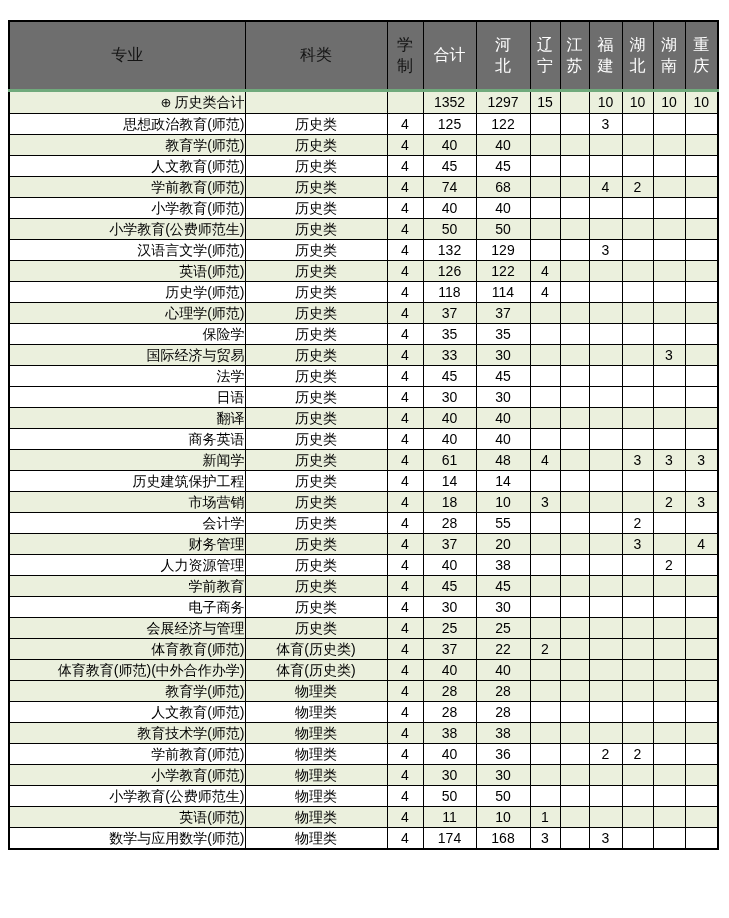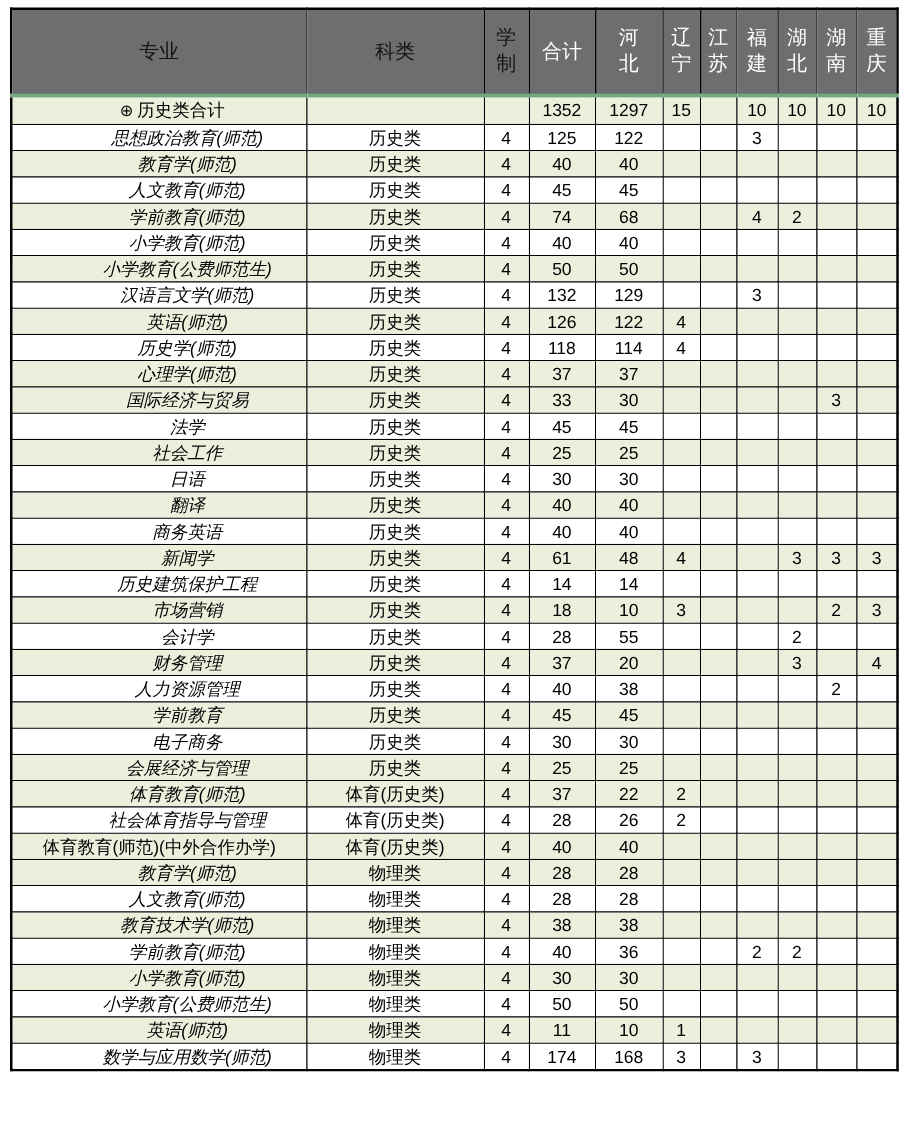--- a/index.html
+++ b/index.html
@@ -1,40 +1,40 @@
 <!DOCTYPE html>
 <html style="--header-bg: #6e6e6e; --stripe-bg: #ebf0dd; --divider-green: #70aa7c; --marker-green: #3f9b3f;"><head>
 <meta charset="utf-8">
 <style>
   html,body{margin:0;padding:0;}
   body{
     width:729px;height:918px;background:#ffffff;position:relative;overflow:hidden;
     font-family:"Liberation Sans","DejaVu Sans",sans-serif;
     -webkit-font-smoothing:none;
   }
-  .table-wrap{position:absolute;left:8px;top:6px;}
+  .table-wrap{position:absolute;left:8px;top:20px;}
   table{border-collapse:collapse;table-layout:fixed;border:2px solid #000;}
   th,td{border:1px solid #000;overflow:hidden;white-space:nowrap;box-sizing:border-box;}
   thead th{
     background:var(--header-bg,#6e6e6e);
     height:69px;vertical-align:middle;text-align:center;
     font-size:16px;font-weight:normal;padding:0;
   }
   thead th{border-bottom:3px solid var(--divider-green,#70aa7c);}
   thead th.hdr-dark{color:#141414;}
   thead th.hdr-light{color:#ffffff;}
   thead th .stacked{white-space:pre-line;line-height:1.35;display:block;}
   tbody td{
     height:20px;font-size:14px;line-height:20px;text-align:center;
     padding:0;color:#000;position:relative;background:#ffffff;
   }
   tbody tr.shaded td{background:var(--stripe-bg,#ebf0dd);}
-  td.major-cell{text-align:center;}
+  td.major-cell{text-align:right;}
   td.ind-group{padding-left:21px;}
-  td.ind-normal{padding-left:45px;font-style:italic;}
+  td.ind-normal{padding-left:45px;}
   td.ind-wide{}
   .expand-icon{display:inline-block;margin-right:3px;font-size:13px;}
   .corner-marker{
     position:absolute;top:0;left:0;width:0;height:0;
     border-top:6px solid var(--marker-green,#3f9b3f);
     border-right:6px solid transparent;
   }
 </style>
 </head>
 <body>
@@ -230,20 +230,33 @@
           <td>4</td>
           <td>37</td>
           <td>37</td>
           <td></td>
           <td></td>
           <td></td>
           <td></td>
           <td></td>
           <td></td>
         </tr>
+        <tr class="">
+          <td class="major-cell ind-normal"><span>保险学</span></td>
+          <td>历史类</td>
+          <td>4</td>
+          <td>35</td>
+          <td>35</td>
+          <td></td>
+          <td></td>
+          <td></td>
+          <td></td>
+          <td></td>
+          <td></td>
+        </tr>
         <tr class="shaded">
           <td class="major-cell ind-normal"><span>国际经济与贸易</span></td>
           <td>历史类</td>
           <td>4</td>
           <td>33</td>
           <td>30</td>
           <td></td>
           <td></td>
           <td></td>
           <td></td>
@@ -256,208 +269,182 @@
           <td>4</td>
           <td>45</td>
           <td>45</td>
           <td></td>
           <td></td>
           <td></td>
           <td></td>
           <td></td>
           <td></td>
         </tr>
-        <tr class="shaded">
-          <td class="major-cell ind-normal"><span>社会工作</span></td>
+        <tr class="">
+          <td class="major-cell ind-normal"><span>日语</span></td>
+          <td>历史类</td>
+          <td>4</td>
+          <td>30</td>
+          <td>30</td>
+          <td></td>
+          <td></td>
+          <td></td>
+          <td></td>
+          <td></td>
+          <td></td>
+        </tr>
+        <tr class="shaded">
+          <td class="major-cell ind-normal"><span>翻译</span></td>
+          <td>历史类</td>
+          <td>4</td>
+          <td>40</td>
+          <td>40</td>
+          <td></td>
+          <td></td>
+          <td></td>
+          <td></td>
+          <td></td>
+          <td></td>
+        </tr>
+        <tr class="">
+          <td class="major-cell ind-normal"><span>商务英语</span></td>
+          <td>历史类</td>
+          <td>4</td>
+          <td>40</td>
+          <td>40</td>
+          <td></td>
+          <td></td>
+          <td></td>
+          <td></td>
+          <td></td>
+          <td></td>
+        </tr>
+        <tr class="shaded">
+          <td class="major-cell ind-normal"><span>新闻学</span></td>
+          <td>历史类</td>
+          <td>4</td>
+          <td>61</td>
+          <td>48</td>
+          <td>4</td>
+          <td></td>
+          <td></td>
+          <td>3</td>
+          <td>3</td>
+          <td>3</td>
+        </tr>
+        <tr class="">
+          <td class="major-cell ind-normal"><span>历史建筑保护工程</span></td>
+          <td>历史类</td>
+          <td>4</td>
+          <td>14</td>
+          <td>14</td>
+          <td></td>
+          <td></td>
+          <td></td>
+          <td></td>
+          <td></td>
+          <td></td>
+        </tr>
+        <tr class="shaded">
+          <td class="major-cell ind-normal"><span>市场营销</span></td>
+          <td>历史类</td>
+          <td>4</td>
+          <td>18</td>
+          <td>10</td>
+          <td>3</td>
+          <td></td>
+          <td></td>
+          <td></td>
+          <td>2</td>
+          <td>3</td>
+        </tr>
+        <tr class="">
+          <td class="major-cell ind-normal"><span>会计学</span></td>
+          <td>历史类</td>
+          <td>4</td>
+          <td>28</td>
+          <td>55</td>
+          <td></td>
+          <td></td>
+          <td></td>
+          <td>2</td>
+          <td></td>
+          <td></td>
+        </tr>
+        <tr class="shaded">
+          <td class="major-cell ind-normal"><span>财务管理</span></td>
+          <td>历史类</td>
+          <td>4</td>
+          <td>37</td>
+          <td>20</td>
+          <td></td>
+          <td></td>
+          <td></td>
+          <td>3</td>
+          <td></td>
+          <td>4</td>
+        </tr>
+        <tr class="">
+          <td class="major-cell ind-normal"><span>人力资源管理</span></td>
+          <td>历史类</td>
+          <td>4</td>
+          <td>40</td>
+          <td>38</td>
+          <td></td>
+          <td></td>
+          <td></td>
+          <td></td>
+          <td>2</td>
+          <td></td>
+        </tr>
+        <tr class="shaded">
+          <td class="major-cell ind-normal"><span>学前教育</span></td>
+          <td>历史类</td>
+          <td>4</td>
+          <td>45</td>
+          <td>45</td>
+          <td></td>
+          <td></td>
+          <td></td>
+          <td></td>
+          <td></td>
+          <td></td>
+        </tr>
+        <tr class="">
+          <td class="major-cell ind-normal"><span>电子商务</span></td>
+          <td>历史类</td>
+          <td>4</td>
+          <td>30</td>
+          <td>30</td>
+          <td></td>
+          <td></td>
+          <td></td>
+          <td></td>
+          <td></td>
+          <td></td>
+        </tr>
+        <tr class="shaded">
+          <td class="major-cell ind-normal"><span>会展经济与管理</span></td>
           <td>历史类</td>
           <td>4</td>
           <td>25</td>
           <td>25</td>
           <td></td>
           <td></td>
           <td></td>
           <td></td>
           <td></td>
           <td></td>
         </tr>
-        <tr class="">
-          <td class="major-cell ind-normal"><span>日语</span></td>
-          <td>历史类</td>
-          <td>4</td>
-          <td>30</td>
-          <td>30</td>
-          <td></td>
-          <td></td>
-          <td></td>
-          <td></td>
-          <td></td>
-          <td></td>
-        </tr>
-        <tr class="shaded">
-          <td class="major-cell ind-normal"><span>翻译</span></td>
-          <td>历史类</td>
-          <td>4</td>
-          <td>40</td>
-          <td>40</td>
-          <td></td>
-          <td></td>
-          <td></td>
-          <td></td>
-          <td></td>
-          <td></td>
-        </tr>
-        <tr class="">
-          <td class="major-cell ind-normal"><span>商务英语</span></td>
-          <td>历史类</td>
-          <td>4</td>
-          <td>40</td>
-          <td>40</td>
-          <td></td>
-          <td></td>
-          <td></td>
-          <td></td>
-          <td></td>
-          <td></td>
-        </tr>
-        <tr class="shaded">
-          <td class="major-cell ind-normal"><span>新闻学</span></td>
-          <td>历史类</td>
-          <td>4</td>
-          <td>61</td>
-          <td>48</td>
-          <td>4</td>
-          <td></td>
-          <td></td>
-          <td>3</td>
-          <td>3</td>
-          <td>3</td>
-        </tr>
-        <tr class="">
-          <td class="major-cell ind-normal"><span>历史建筑保护工程</span></td>
-          <td>历史类</td>
-          <td>4</td>
-          <td>14</td>
-          <td>14</td>
-          <td></td>
-          <td></td>
-          <td></td>
-          <td></td>
-          <td></td>
-          <td></td>
-        </tr>
-        <tr class="shaded">
-          <td class="major-cell ind-normal"><span>市场营销</span></td>
-          <td>历史类</td>
-          <td>4</td>
-          <td>18</td>
-          <td>10</td>
-          <td>3</td>
-          <td></td>
-          <td></td>
-          <td></td>
-          <td>2</td>
-          <td>3</td>
-        </tr>
-        <tr class="">
-          <td class="major-cell ind-normal"><span>会计学</span></td>
-          <td>历史类</td>
-          <td>4</td>
-          <td>28</td>
-          <td>55</td>
-          <td></td>
-          <td></td>
-          <td></td>
-          <td>2</td>
-          <td></td>
-          <td></td>
-        </tr>
-        <tr class="shaded">
-          <td class="major-cell ind-normal"><span>财务管理</span></td>
-          <td>历史类</td>
-          <td>4</td>
-          <td>37</td>
-          <td>20</td>
-          <td></td>
-          <td></td>
-          <td></td>
-          <td>3</td>
-          <td></td>
-          <td>4</td>
-        </tr>
-        <tr class="">
-          <td class="major-cell ind-normal"><span>人力资源管理</span></td>
-          <td>历史类</td>
-          <td>4</td>
-          <td>40</td>
-          <td>38</td>
-          <td></td>
-          <td></td>
-          <td></td>
-          <td></td>
-          <td>2</td>
-          <td></td>
-        </tr>
-        <tr class="shaded">
-          <td class="major-cell ind-normal"><span>学前教育</span></td>
-          <td>历史类</td>
-          <td>4</td>
-          <td>45</td>
-          <td>45</td>
-          <td></td>
-          <td></td>
-          <td></td>
-          <td></td>
-          <td></td>
-          <td></td>
-        </tr>
-        <tr class="">
-          <td class="major-cell ind-normal"><span>电子商务</span></td>
-          <td>历史类</td>
-          <td>4</td>
-          <td>30</td>
-          <td>30</td>
-          <td></td>
-          <td></td>
-          <td></td>
-          <td></td>
-          <td></td>
-          <td></td>
-        </tr>
-        <tr class="shaded">
-          <td class="major-cell ind-normal"><span>会展经济与管理</span></td>
-          <td>历史类</td>
-          <td>4</td>
-          <td>25</td>
-          <td>25</td>
-          <td></td>
-          <td></td>
-          <td></td>
-          <td></td>
-          <td></td>
-          <td></td>
-        </tr>
         <tr class="shaded">
           <td class="major-cell ind-normal"><span>体育教育(师范)</span></td>
           <td>体育(历史类)</td>
           <td>4</td>
           <td>37</td>
           <td>22</td>
-          <td>2</td>
-          <td></td>
-          <td></td>
-          <td></td>
-          <td></td>
-          <td></td>
-        </tr>
-        <tr class="">
-          <td class="major-cell ind-normal"><span>社会体育指导与管理</span></td>
-          <td>体育(历史类)</td>
-          <td>4</td>
-          <td>28</td>
-          <td>26</td>
           <td>2</td>
           <td></td>
           <td></td>
           <td></td>
           <td></td>
           <td></td>
         </tr>
         <tr class="shaded">
           <td class="major-cell ind-wide"><span>体育教育(师范)(中外合作办学)</span></td>
           <td>体育(历史类)</td>

